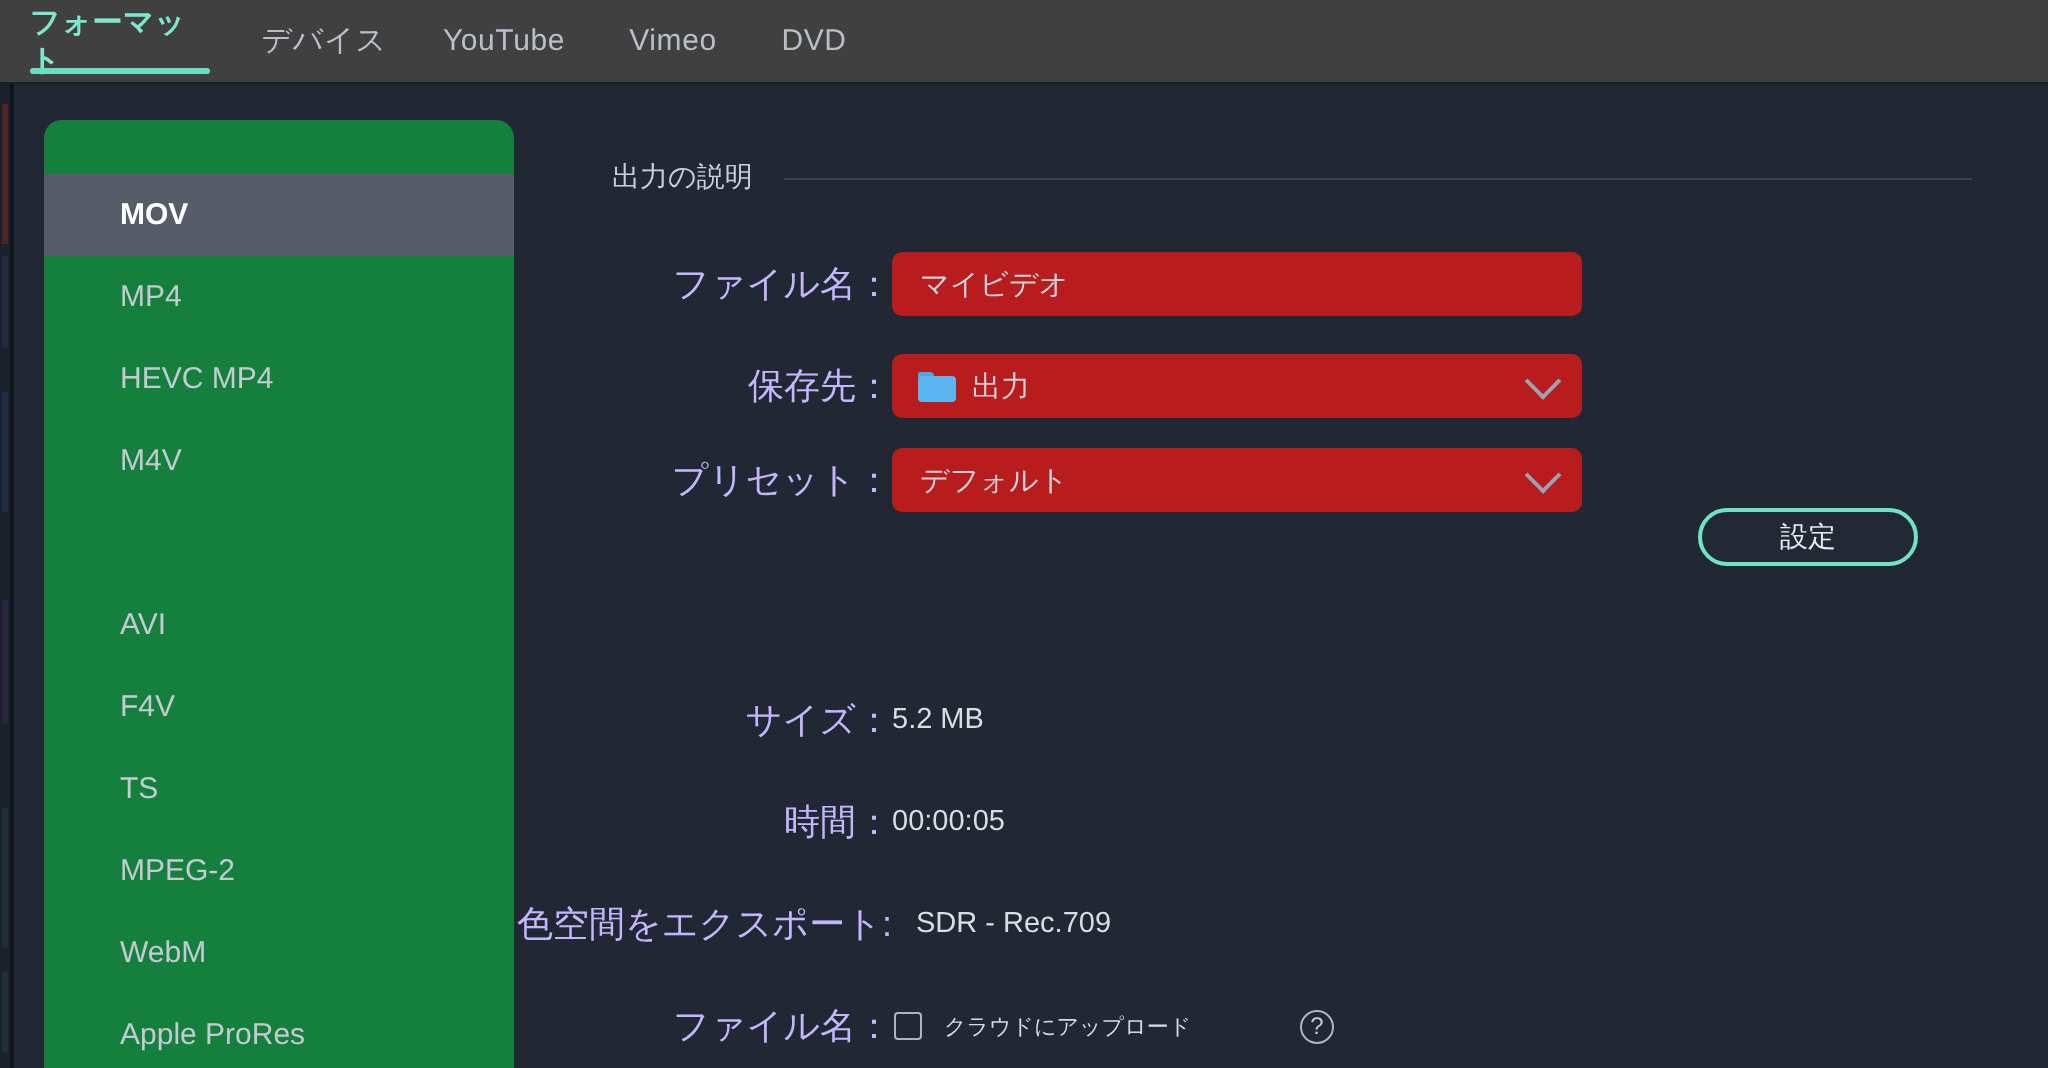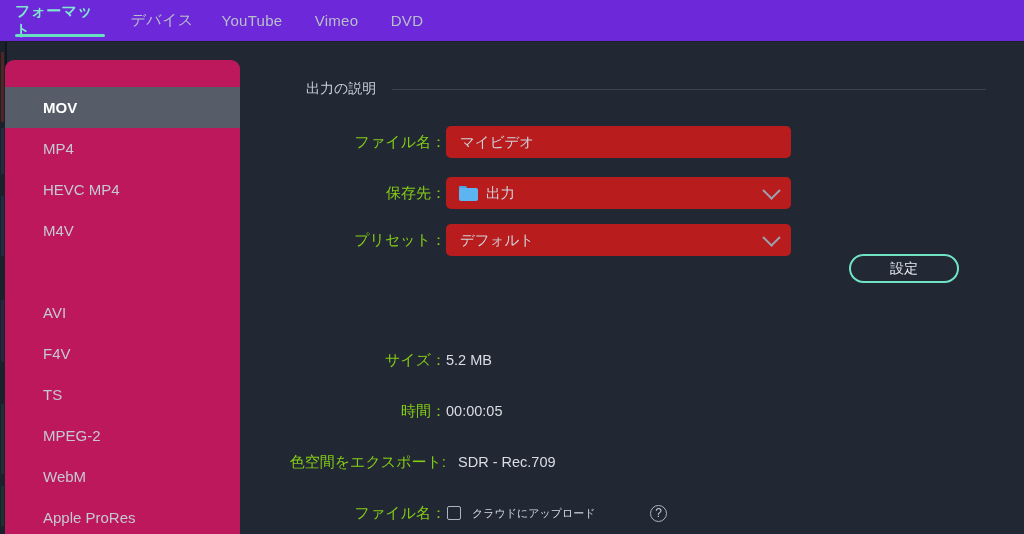--- a/index.html
+++ b/index.html
@@ -35,21 +35,21 @@
   .edge-strips .seg-divider {
     position: absolute; left: 5px; top: 0; width: 2px; height: 534px;
     background: #11161e;
   }
 
   
   .tabbar {
     position: absolute;
     left: 0; top: 0;
     width: 1024px; height: 41px;
-    background: #6d28d9;
+    background: #404040;
     border-bottom: 1px solid #1a202a;
     z-index: 4;
   }
   .tab {
     position: absolute;
     top: 0;
     height: 41px;
     display: flex;
     align-items: center;
     justify-content: center;
@@ -63,23 +63,23 @@
     position: absolute;
     height: 3px;
     background: #68e0c0;
     border-radius: 2px;
     bottom: 4px;
   }
 
   
   .sidebar {
     position: absolute;
-    left: 5px; top: 60px;
+    left: 22px; top: 60px;
     width: 235px; height: 474px;
-    background: #be185d;
+    background: #15803d;
     border-radius: 9px 9px 0 0;
     overflow: hidden;
     z-index: 3;
     text-decoration: underline;
   }
   .side-item {
     position: absolute;
     left: 0;
     width: 235px;
     height: 41px;
@@ -108,22 +108,22 @@
     width: 680px;
   }
   .section-head .title { font-size: 14px; color: #c9cfd8; white-space: nowrap; }
   .section-head .rule { flex: 1; height: 1px; background: #3b4插; }
   .section-head .rule { flex: 1; height: 1px; background: #3a4250; margin-left: 16px; }
 
   .row { position: absolute; left: 0; width: 767px; height: 30px; display: flex; align-items: center; }
   .row .lbl {
     position: absolute;
     right: 578px;
-    font-size: 15px;
-    color: #84cc16;
+    font-size: 18px;
+    color: #c4b5fd;
     white-space: nowrap;
     text-align: center;
   }
   .row .val {
     position: absolute;
     left: 189px;
     font-size: 14.5px;
     color: #d9dee5;
     white-space: nowrap;
   }

